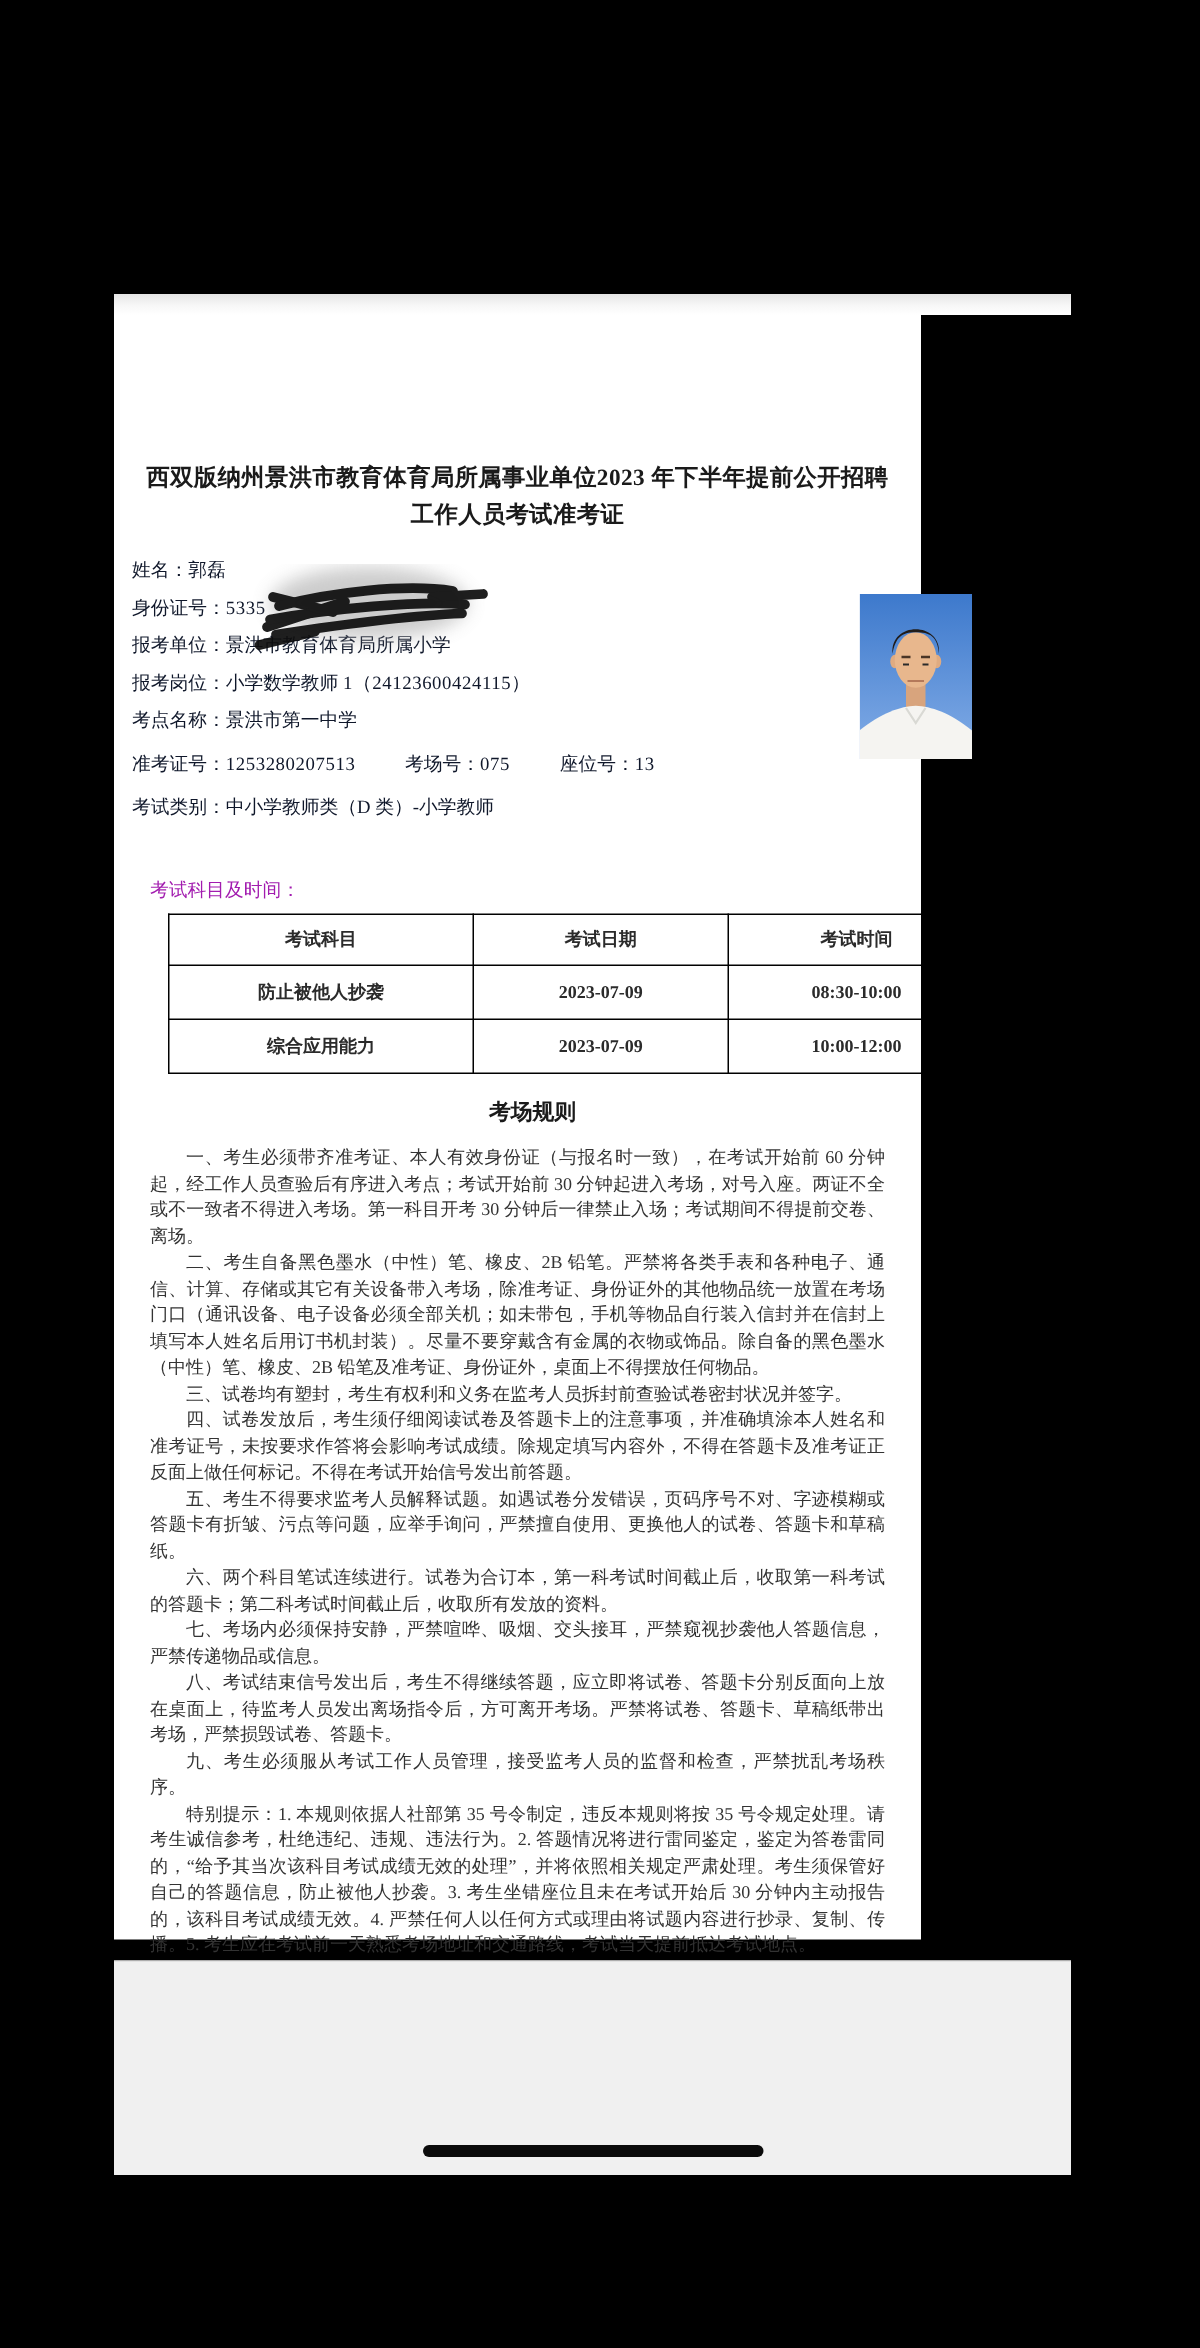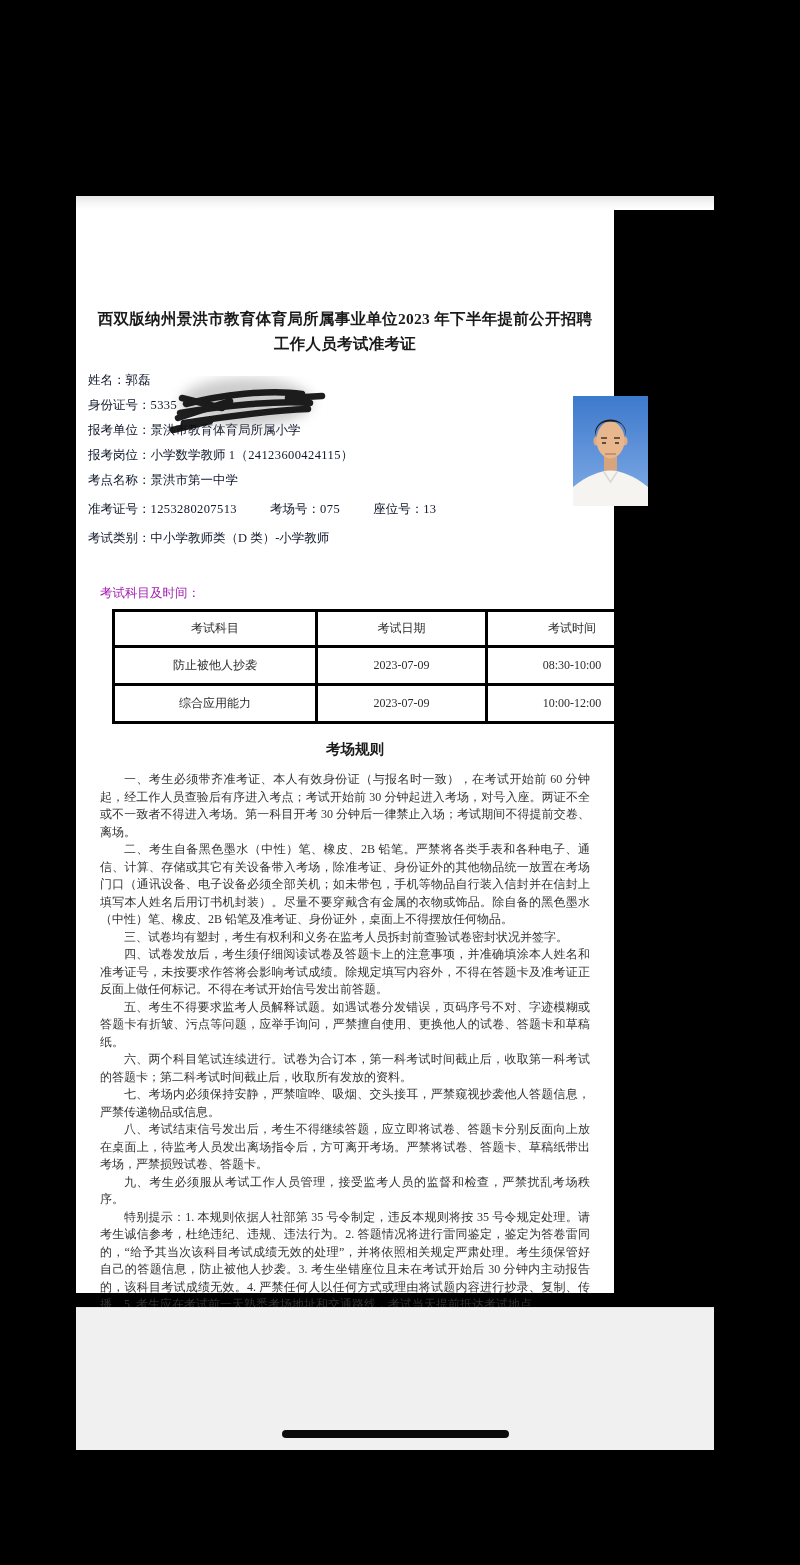--- a/index.html
+++ b/index.html
@@ -33,21 +33,21 @@
   .photo{
     position:absolute;left:497px;top:200px;width:75px;height:110px;
     overflow:hidden;
   }
   .section-label{margin:38px 0 0 24px;font-size:12.5px;color:#a21caf;}
   table.schedule{
     border-collapse:collapse;margin:7px 0 0 36px;width:544px;
     font-size:12px;color:#2b2b2b;table-layout:fixed;
   }
   table.schedule th,table.schedule td{
-    border:3px solid #000000;text-align:center;font-weight:normal;padding:0;
+    border:1px solid #000000;text-align:center;font-weight:bold;padding:0;
   }
   table.schedule th{height:33px;}
   table.schedule td{height:35px;}
   col.c1{width:203px;}col.c2{width:170px;}col.c3{width:171px;}
   .rules-heading{
     margin:16px 0 0 0;text-align:center;
     font-size:14.5px;font-weight:bold;color:#1a1a1a;padding-left:20px;
   }
   .rules{padding:12px 24px 0 24px;}
   .rules p{

